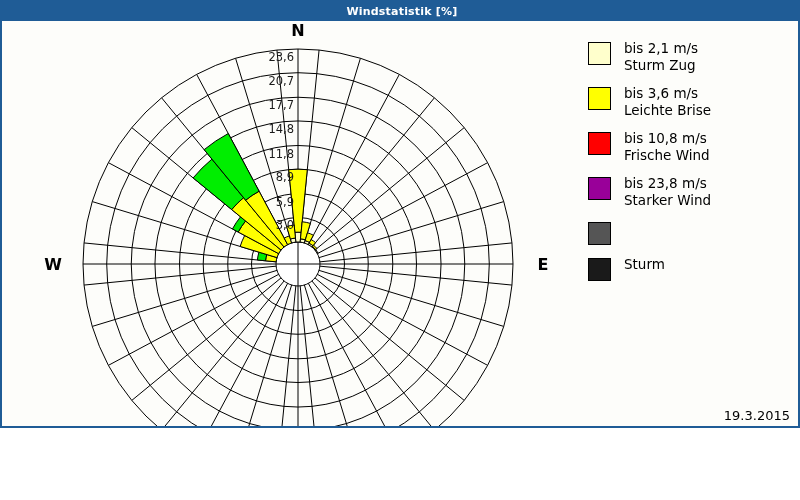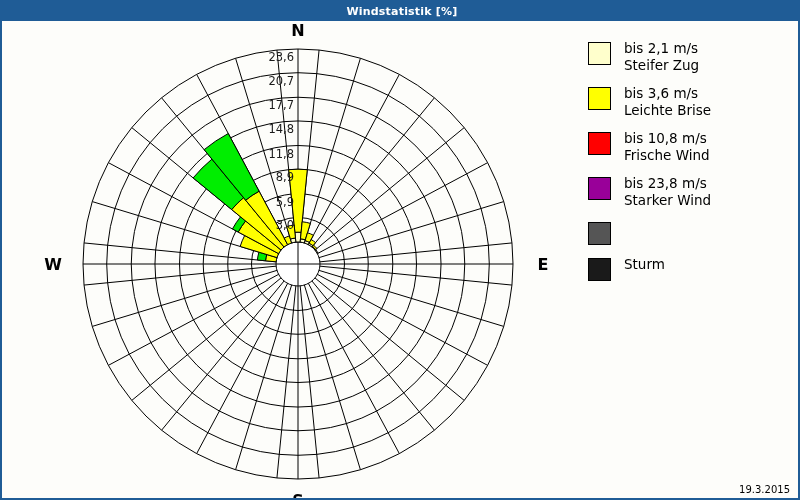--- a/index.html
+++ b/index.html
@@ -3,21 +3,21 @@
 <meta charset="utf-8">
 <style>
   html, body {
     margin: 0;
     padding: 0;
     background: #ffffff;
   }
   #app {
     position: relative;
     width: 800px;
-    height: 500px;
+    height: 428px;
     box-sizing: border-box;
     background: #fdfdfa;
     border: 2px solid #1f5c96;
     font-family: "DejaVu Sans", "Liberation Sans", sans-serif;
     overflow: hidden;
   }
   #titlebar {
     position: absolute;
     left: 0; top: 0;
     width: 800px;
@@ -60,21 +60,21 @@
     margin-left: 13px;
     color: #000000;
     font-size: 13.5px;
     line-height: 17px;
   }
   .legend-text div { white-space: nowrap; }
   #datestamp {
     position: absolute;
     right: 8px;
     bottom: 3px;
-    font-size: 10px;
+    font-size: 13px;
     color: #000000;
   }
   svg { display: block; }
   .grid-line { stroke: #000000; fill: none; stroke-width: 1; }
   .petal { stroke: #000000; stroke-width: 1; }
   .tick-label {
     font-family: "DejaVu Sans", "Liberation Sans", sans-serif;
     font-size: 11.5px;
     fill: #1a1a1a;
   }
@@ -183,21 +183,21 @@
         <text class="compass-label" id="lbl-w" text-anchor="middle" x="51" y="249">W</text>
       </g>
     </svg>
   </div>
 
   <div id="legend">
       <div class="legend-row">
         <div class="legend-swatch" style="background: rgb(255, 255, 204);"></div>
         <div class="legend-text">
           <div>bis 2,1 m/s</div>
-          <div>Steifer Zug</div>
+          <div>Sturm Zug</div>
         </div>
       </div>
       <div class="legend-row">
         <div class="legend-swatch" style="background: rgb(255, 255, 0);"></div>
         <div class="legend-text">
           <div>bis 3,6 m/s</div>
           <div>Leichte Brise</div>
         </div>
       </div>
       <div class="legend-row">

